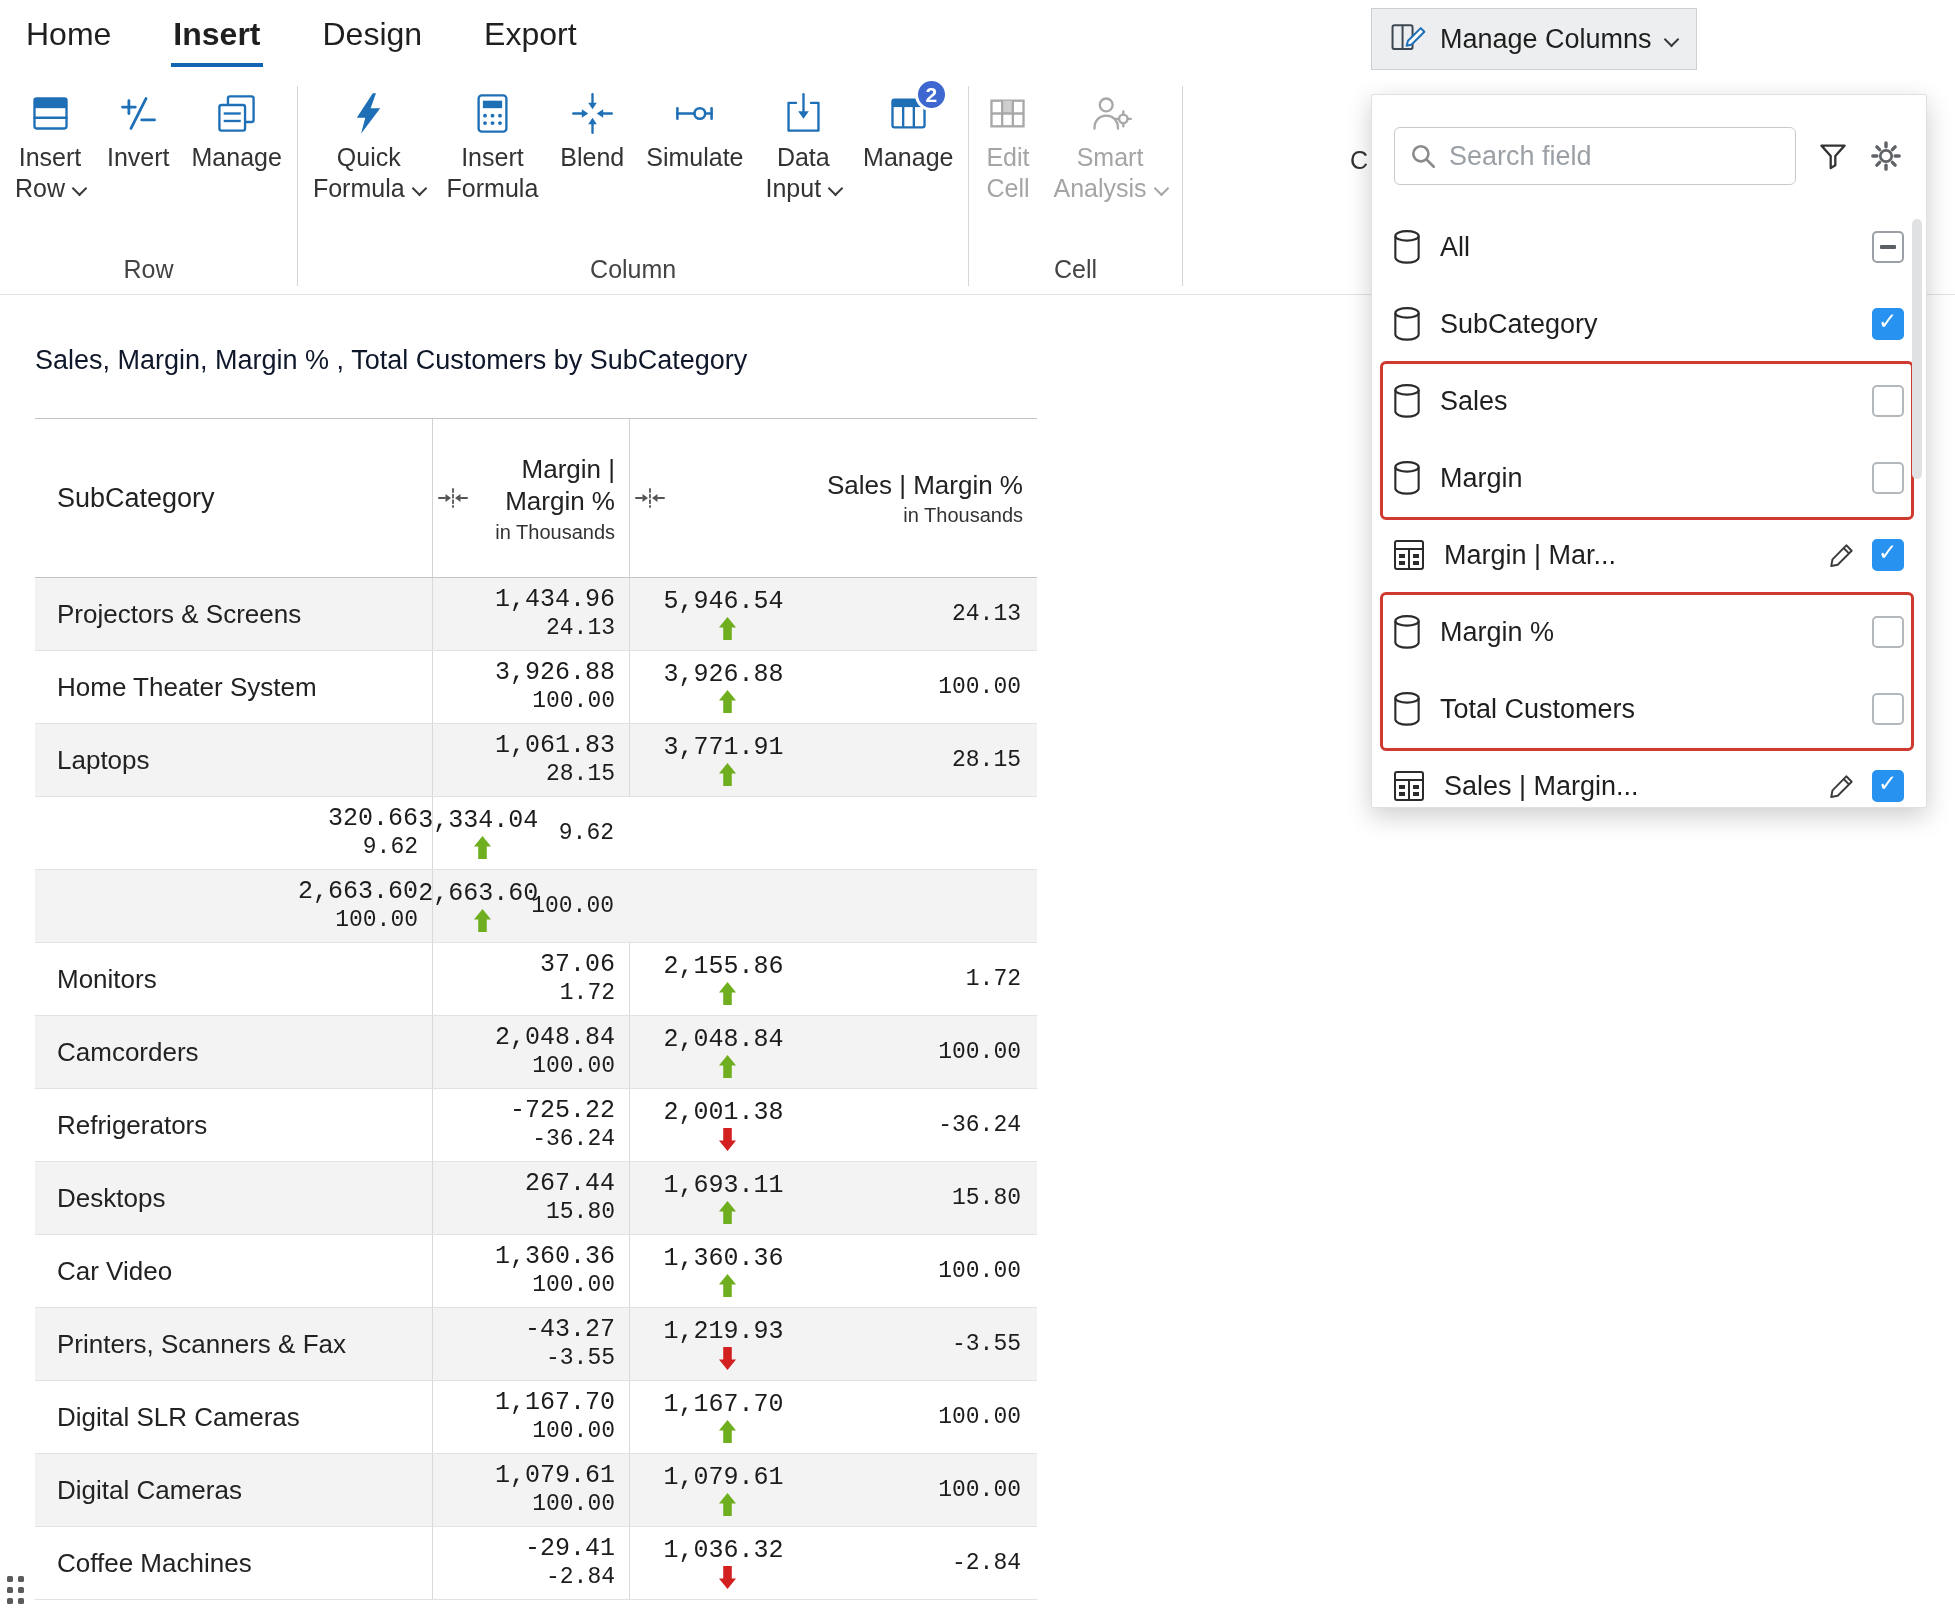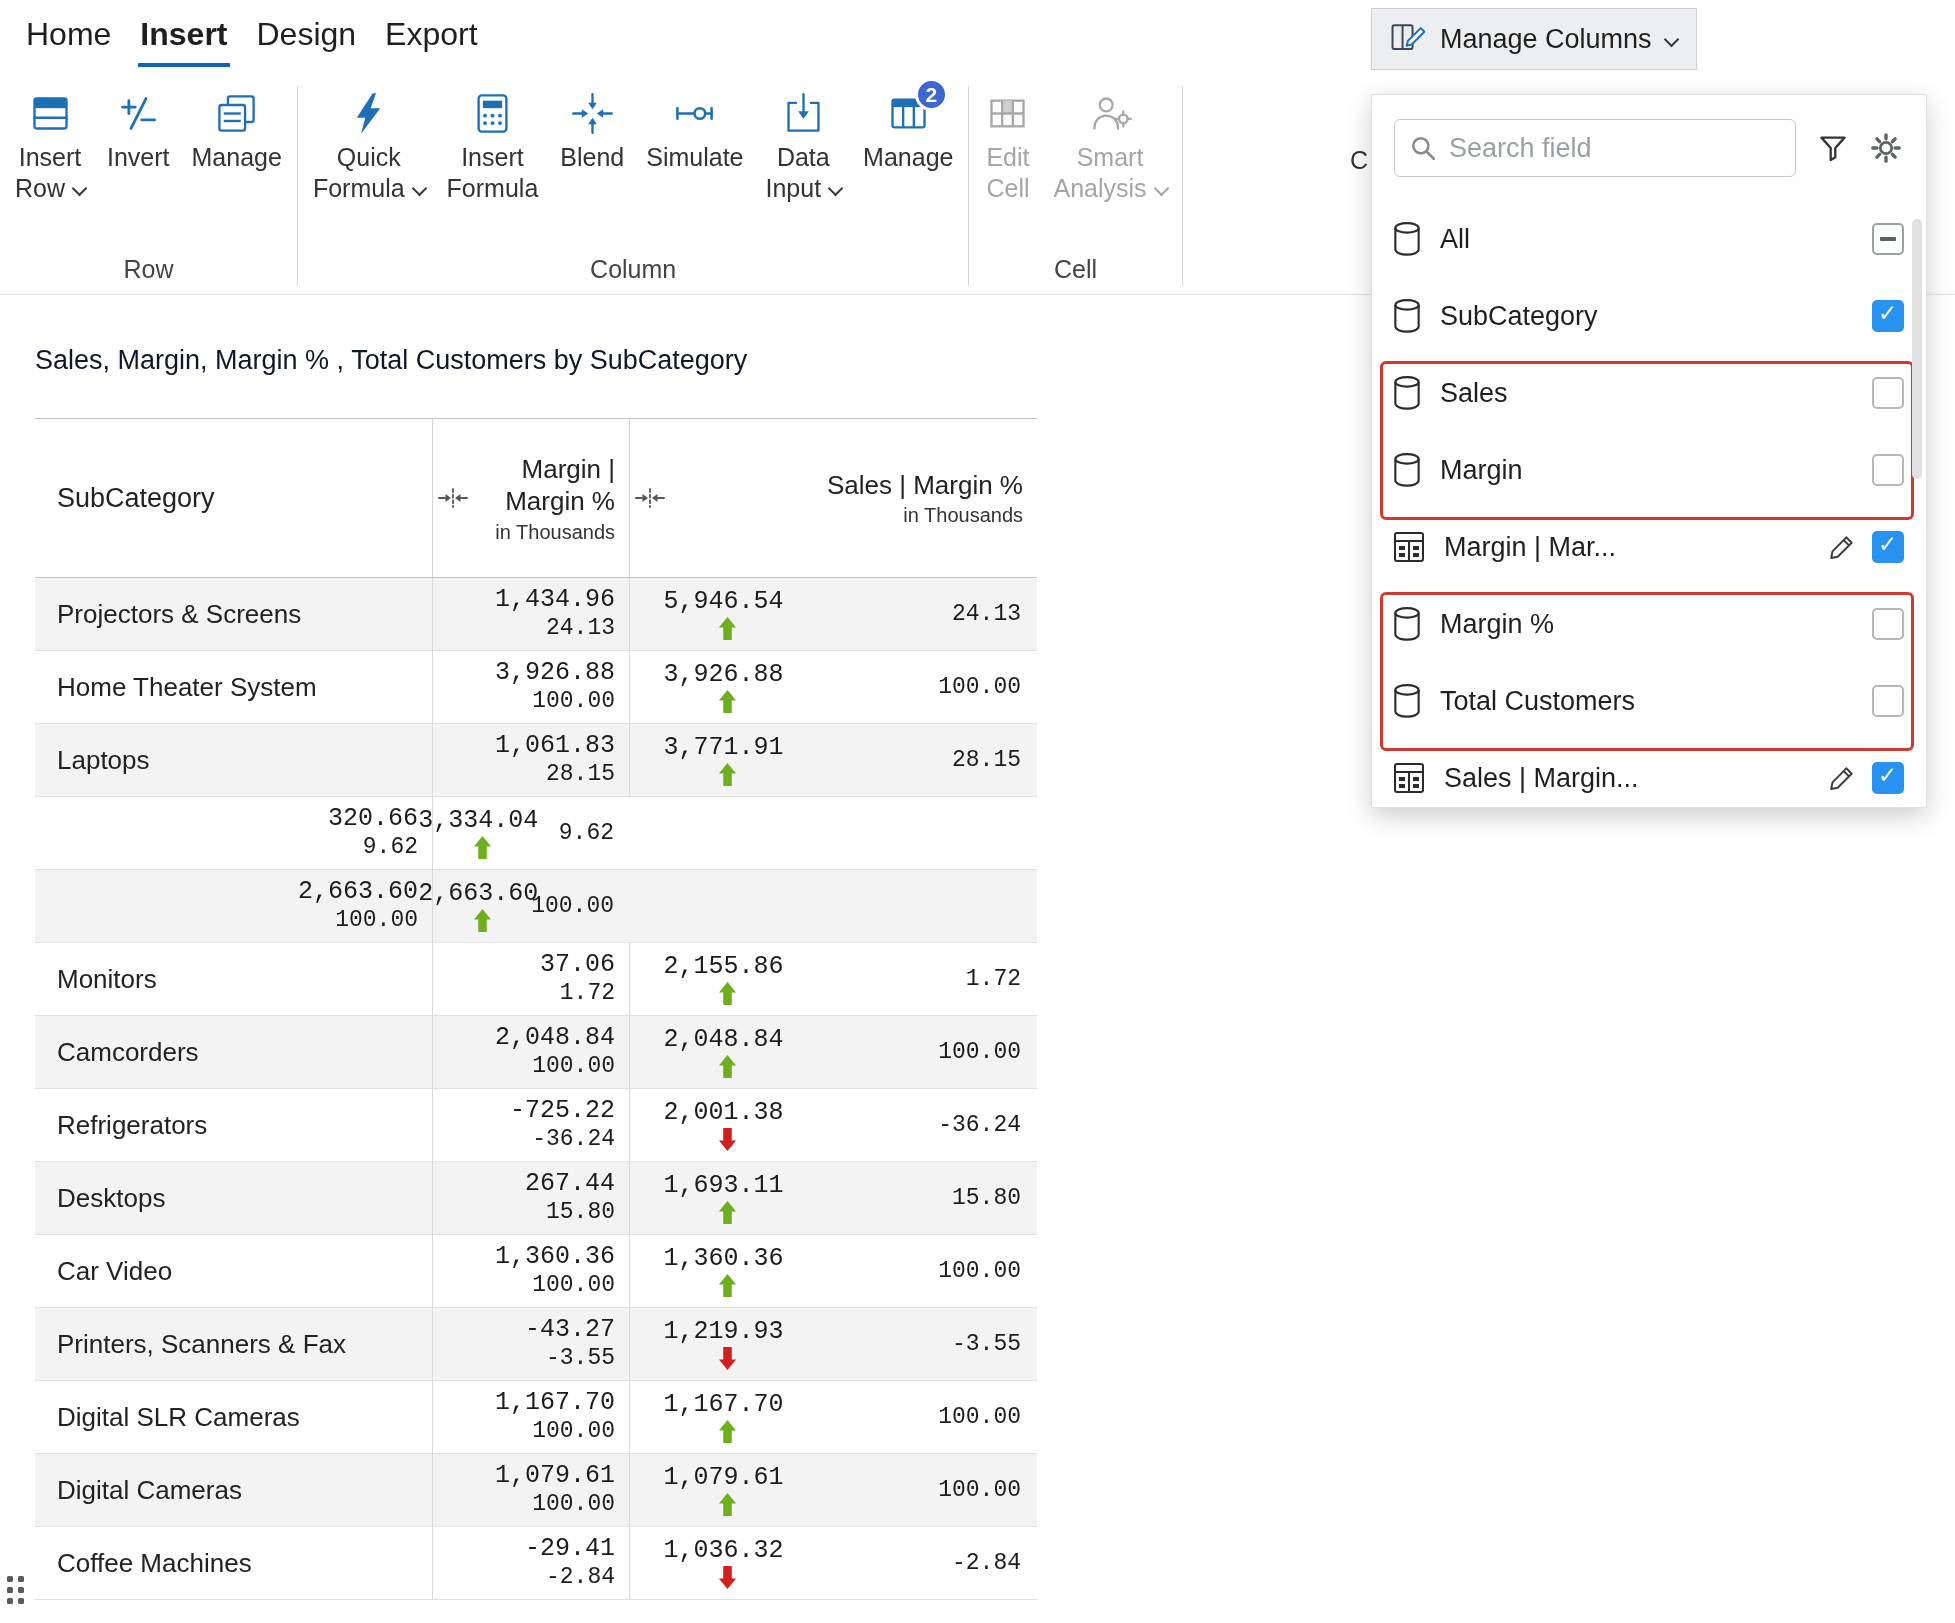--- a/index.html
+++ b/index.html
@@ -3,21 +3,21 @@
 <meta charset="utf-8">
 <style>
   * { box-sizing: border-box; margin: 0; padding: 0; }
   html,body { width:1955px; height:1623px; }
   body {
     position: relative; overflow: hidden; background:#fff;
     font-family:"Liberation Sans", sans-serif; color:#222;
   }
 
   
-  .tabbar { display:flex; gap:25px; padding:16px 0 0 24px; height:76px; align-items:flex-start; }
+  .tabbar { display:flex; gap:58px; padding:16px 0 0 24px; height:76px; align-items:flex-start; }
   .tab { font-size:32px; color:#1f1f1f; padding:0 2px 10px; cursor:default; }
   .tab.active { font-weight:700; border-bottom:4px solid #1265b4; }
 
   
   .ribbon { display:flex; height:219px; border-bottom:1px solid #e3e3e3; align-items:stretch; }
   .rgroup { display:flex; flex-direction:column; }
   .rtools { display:flex; align-items:flex-start; flex:1; padding:0 4px; }
   .glabel { text-align:center; font-size:25px; color:#444; padding-bottom:10px; }
   .sep { width:1px; background:#d6d6d6; margin:10px 0 8px; }
   .tool { display:flex; flex-direction:column; align-items:center; padding:8px 11px 0; font-size:25px; color:#333; }
@@ -70,21 +70,21 @@
 
   
   .mc-button { position:absolute; left:1371px; top:8px; width:326px; height:62px; z-index:31;
                background:#eceef0; border:1px solid #ccd0d4; display:flex; align-items:center;
                padding:0 16px; font-size:27px; color:#1f1f1f; }
   .mc-button .mc-label { margin-left:12px; }
   .mc-button .chev { margin-left:14px; }
   .panel { position:absolute; top:94px; right:28px; width:556px; height:714px; z-index:30;
            background:#fff; border:1px solid #e0e0e0; border-radius:2px;
            box-shadow:0 8px 26px rgba(0,0,0,.20); overflow:hidden; }
-  .searchrow { display:flex; align-items:center; gap:22px; margin:24px 24px 0 22px; height:58px; }
+  .searchrow { display:flex; align-items:center; gap:22px; margin:32px 24px 0 22px; height:58px; }
   .searchbox { flex:1; display:flex; align-items:center; border:1px solid #c6cacd; border-radius:6px;
                height:58px; padding:0 14px; }
   .searchbox input { border:none; outline:none; font-size:27px; color:#333; width:100%;
                      margin-left:12px; font-family:"Liberation Sans", sans-serif; background:transparent; }
   .searchbox input::placeholder { color:#9aa0a6; }
   .fldlist { margin-top:29px; }
   .fld { display:flex; align-items:center; height:66px; margin:11px 22px 0 20px; }
   .fi { display:none; align-items:center; }
   .fld.db .fi-db { display:inline-flex; }
   .fld.formula .fi-formula { display:inline-flex; }

